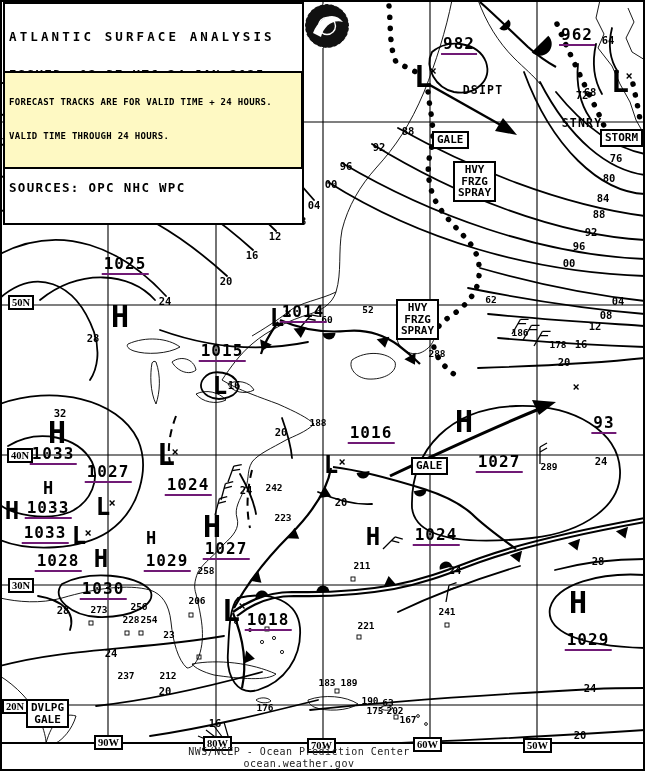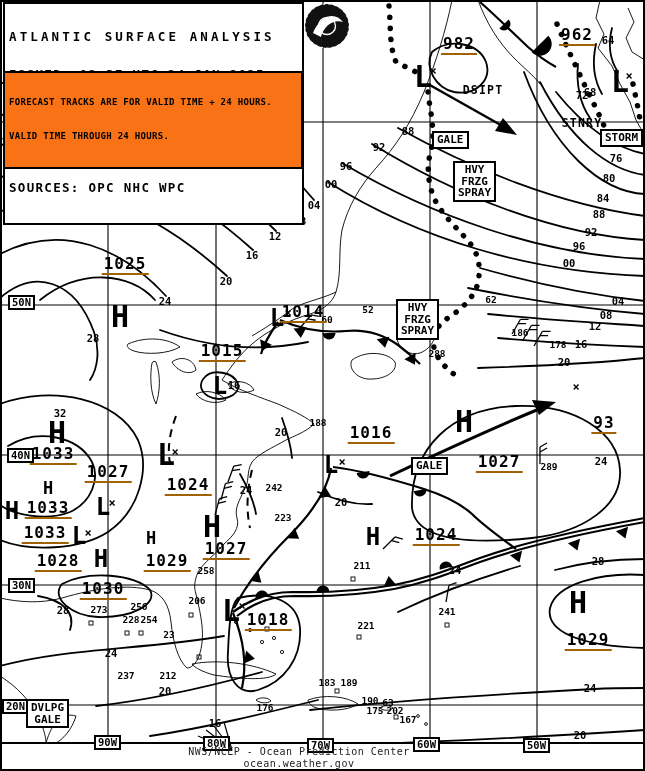--- a/index.html
+++ b/index.html
@@ -4,29 +4,29 @@
 <style>
   html,body{margin:0;padding:0;background:#fff;}
   .stage{position:relative;width:645px;height:771px;background:#fff;overflow:hidden;
          font-family:"DejaVu Sans Mono",monospace;color:#000;}
   .stage svg{position:absolute;left:0;top:0;}
   .layer{position:absolute;left:0;top:0;width:645px;height:771px;pointer-events:none;}
   .hdr{position:absolute;left:3px;top:2px;width:290px;border:2px solid #000;background:#fff;
        padding:2px 3px 3px 4px;font-weight:bold;font-size:12.5px;line-height:12.6px;
        letter-spacing:1.3px;white-space:pre;}
   .hdr .t{letter-spacing:3.1px;}
-  .ntc{position:absolute;left:3px;top:71px;width:290px;border:2px solid #000;background:#f97316;
+  .ntc{position:absolute;left:3px;top:71px;width:290px;border:2px solid #000;background:#fef9c3;
        padding:2px 2px 2px 4px;font-weight:bold;font-size:9px;line-height:11.2px;
        letter-spacing:0.3px;white-space:pre;}
   .gridlab{position:absolute;border:2px solid #000;background:#fff;font-weight:bold;
-       font-size:10.5px;line-height:11px;padding:0 2px;}
+       font-size:10.5px;line-height:11px;padding:0 2px;font-family:Liberation Serif, serif;}
   .wbox{position:absolute;border:2px solid #000;background:#fff;font-weight:bold;
        font-size:11px;line-height:11.5px;padding:1px 3px;text-align:center;white-space:pre-line;}
   .plabel{position:absolute;transform:translate(-50%,-50%);font-weight:bold;font-size:16px;
-       letter-spacing:1px;border-bottom:2px solid #a16207;padding:0 2px 1px 2px;line-height:17px;}
+       letter-spacing:1px;border-bottom:2px solid #701a75;padding:0 2px 1px 2px;line-height:17px;}
   .hl{position:absolute;transform:translate(-50%,-54%);font-weight:bold;line-height:1;}
   .hl.xl{font-size:30px;} .hl.lg{font-size:24px;} .hl.md{font-size:17px;}
   .iso{position:absolute;transform:translate(-50%,-50%);font-weight:bold;font-size:10.5px;line-height:1;}
   .stn{position:absolute;transform:translate(-50%,-50%);font-weight:bold;font-size:9.5px;line-height:1;}
   .xmark{position:absolute;transform:translate(-50%,-50%);font-weight:bold;font-size:12px;line-height:1;}
   .annot{position:absolute;transform:translate(-50%,-50%);font-weight:bold;font-size:11.5px;
        letter-spacing:1.2px;line-height:1;}
   .credit{position:absolute;transform:translate(-50%,0);left:299px;font-size:10px;
        letter-spacing:0.5px;color:#222;white-space:pre;}
 </style>

